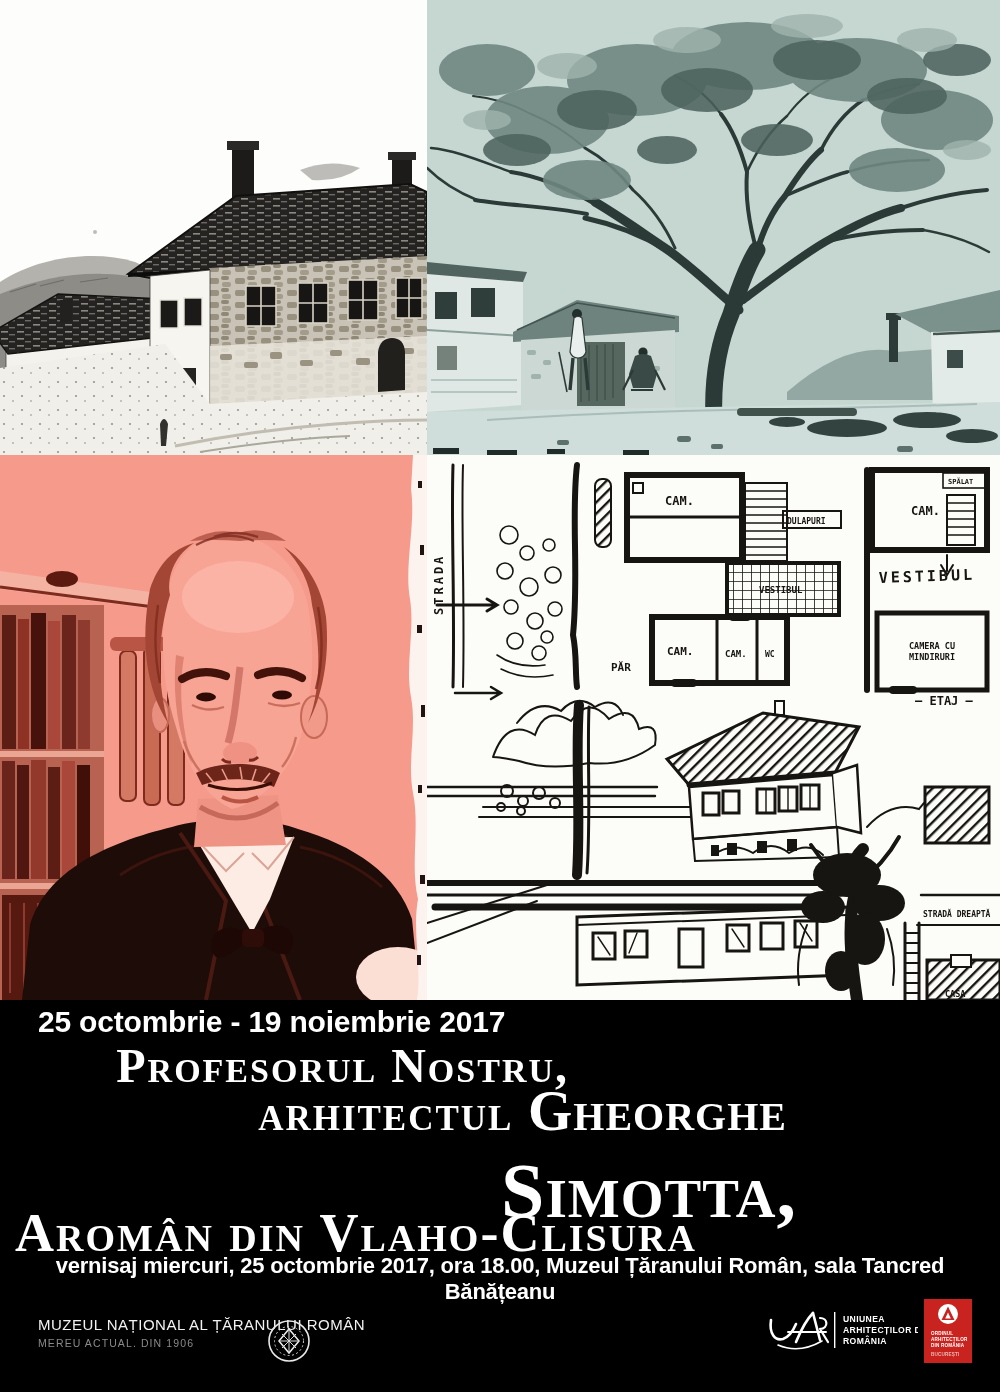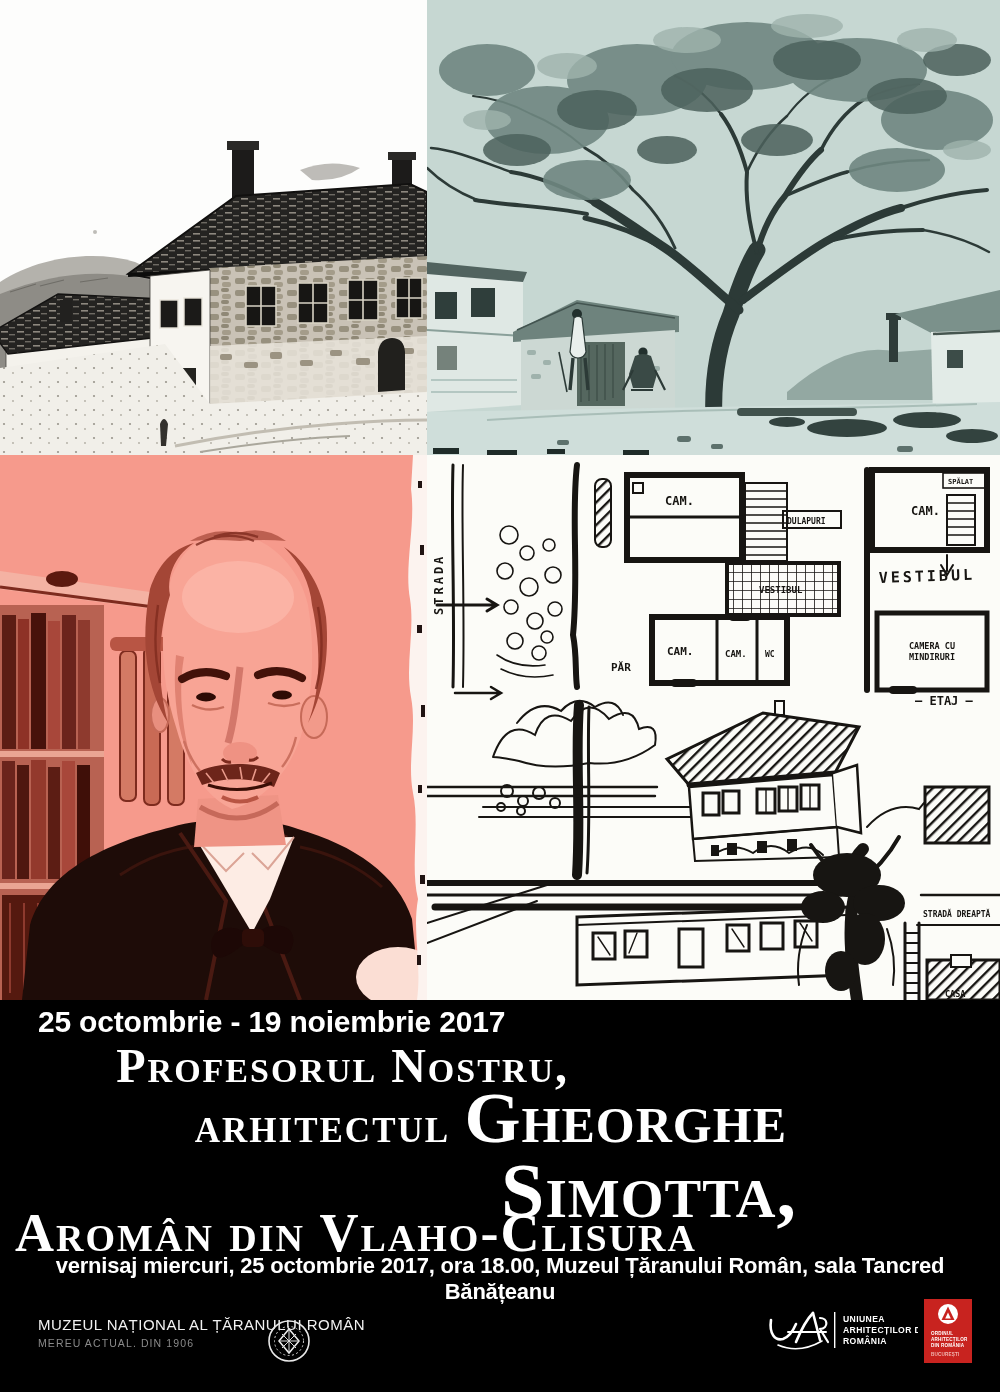--- a/index.html
+++ b/index.html
@@ -12,21 +12,21 @@
   #q-portrait{left:0;top:455px;width:427px;height:545px;background:#f69a8c;}
   #q-sketch{left:427px;top:455px;width:573px;height:545px;background:#fcfcf8;}
 
   .date-line{position:absolute;left:38px;top:1005px;color:#fff;font-weight:bold;
              font-size:30px;letter-spacing:-0.2px;}
   .title-line{position:absolute;left:0;width:824px;color:#fff;text-align:right;
               font-family:"Liberation Serif",serif;font-weight:bold;
               font-variant:small-caps;line-height:1;white-space:nowrap;}
   #t1{top:1042px;font-size:48px;letter-spacing:2px;padding-right:255px;box-sizing:border-box;}
   #t2{top:1082px;font-size:50px;letter-spacing:2px;padding-right:37px;box-sizing:border-box;}
-  #t2 .big{font-size:72px;letter-spacing:1px;margin-top:36px;}
+  #t2 .big{font-size:57px;letter-spacing:1px;margin-top:36px;}
   #t3{top:1152px;font-size:78px;letter-spacing:1px;padding-right:27px;box-sizing:border-box;}
   #t4{top:1206px;font-size:54px;letter-spacing:2px;padding-right:127px;box-sizing:border-box;}
   .event-line{position:absolute;left:0;top:1253px;width:1000px;text-align:center;color:#fff;
               font-weight:bold;font-size:22px;letter-spacing:-0.2px;}
 
   .museum-name{position:absolute;left:38px;top:1316px;color:#f2f2f2;font-size:15px;
                letter-spacing:0.5px;}
   .museum-tagline{position:absolute;left:38px;top:1337px;color:#8a8a8a;font-size:10.5px;
                   letter-spacing:1.1px;text-align:center;}
   .seal{position:absolute;left:266px;top:1318px;width:46px;height:46px;}

